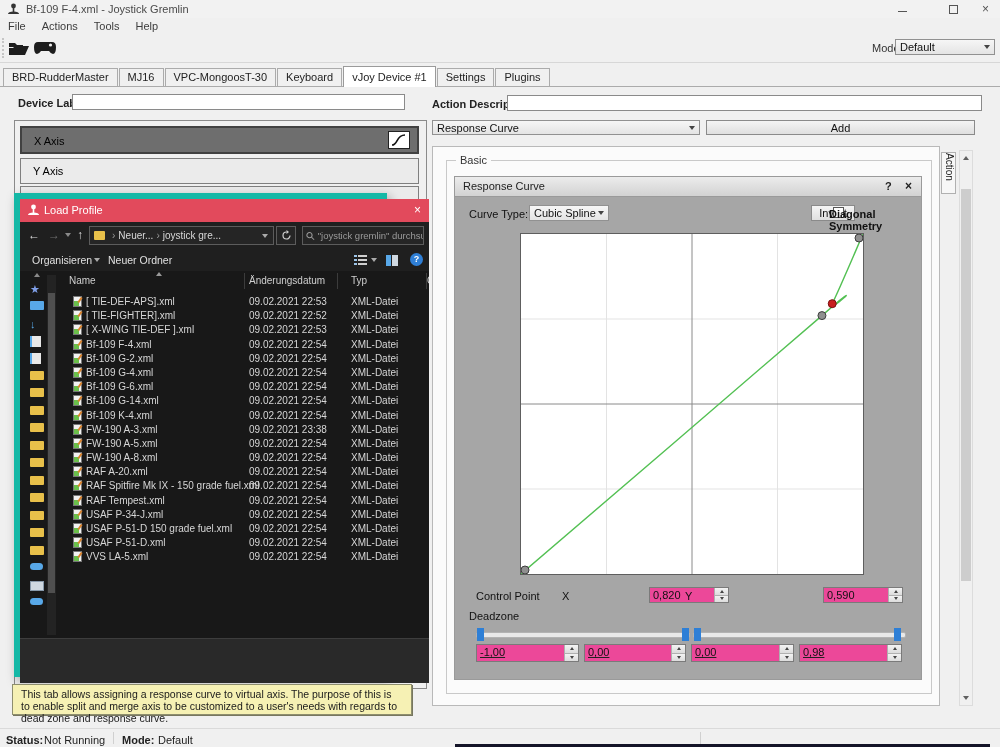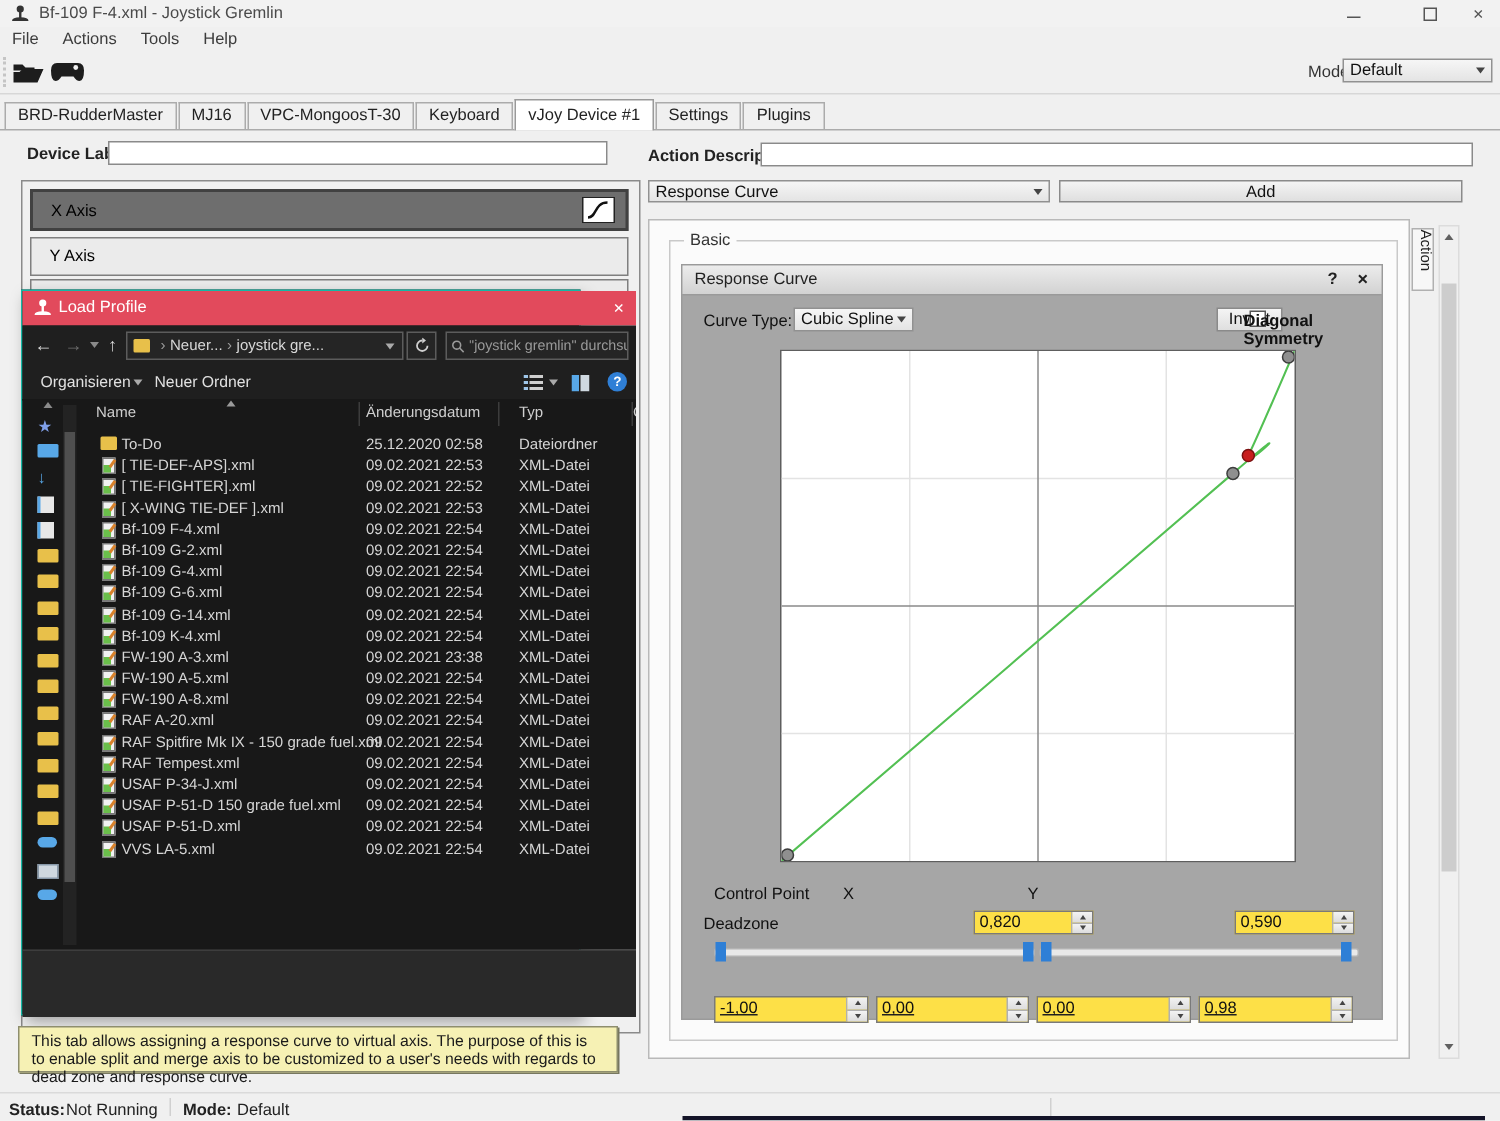--- a/index.html
+++ b/index.html
@@ -55,21 +55,21 @@
   #curve-type-combo{left:74px;top:28px;width:80px;height:16px;}
   #invert-btn{left:323px;top:28px;width:44px;height:16px;line-height:15px;margin-left:33px;}
   .cb{width:11px;height:11px;background:#fff;border:1px solid #555;box-sizing:border-box;}
   #diag-cb{left:378px;top:30px;}
   #diag-label{left:374px;top:31px;color:#111;font-weight:bold;}
 
   
   #graph{left:65px;top:56px;width:342px;height:340px;background:#fff;border:1px solid #5e5e5e;}
 
   
-  .spin{display:flex;background:#fde047;border:1px solid #7a7a7a;box-sizing:border-box;margin-top:20px;}
+  .spin{display:flex;background:#ec4899;border:1px solid #7a7a7a;box-sizing:border-box;}
   .spin .v{flex:1;padding:1px 3px;color:#111;}
   .spin .arr{width:13px;border-left:1px solid #b0b0b0;display:flex;flex-direction:column;}
   .spin .arr div{flex:1;display:flex;align-items:center;justify-content:center;background:linear-gradient(#f3f3f3,#dcdcdc);}
   .spin .arr div+div{border-top:1px solid #b0b0b0;}
   .spin .tri-dn{border-left-width:2.5px;border-right-width:2.5px;border-top-width:3px;}
   .spin .tri-up{border-left-width:2.5px;border-right-width:2.5px;border-bottom-width:3px;}
   #cp-label{left:21px;top:413px;color:#111;}
   #cp-x-label{left:107px;top:413px;color:#111;}
   #cp-x-spin{left:194px;top:410px;width:80px;height:16px;}
   #cp-y-label{left:230px;top:413px;color:#111;}
@@ -84,21 +84,21 @@
   
   #action-tab{left:941px;top:152px;width:15px;height:42px;border:1px solid #b0b0b0;background:#f7f7f7;box-sizing:border-box;}
   #action-tab span{writing-mode:vertical-rl;font-size:10px;color:#222;margin-left:2px;}
   #main-scroll{left:959px;top:150px;width:14px;height:556px;background:#f0f0f0;border:1px solid #dcdcdc;box-sizing:border-box;}
   #main-scroll .thumb{position:absolute;left:1px;top:38px;width:10px;height:392px;background:#cdcdcd;}
   #main-scroll .a-up{position:absolute;left:3px;top:5px;}
   #main-scroll .a-dn{position:absolute;left:3px;bottom:5px;}
   .tri-up.gray,.tri-dn.gray{border-top-color:#606060;border-bottom-color:#606060;}
 
   
-  #dialog{left:14px;top:193px;width:373px;height:484px;border:1px solid #14b8a6;background:#181818;box-shadow:3px 4px 10px rgba(0,0,0,.35);box-sizing:border-box;}
+  #dialog{left:14px;top:193px;width:373px;height:484px;border:6px solid #14b8a6;background:#181818;box-shadow:3px 4px 10px rgba(0,0,0,.35);box-sizing:border-box;}
   #dlg-title{left:0;top:0;width:409px;height:23px;background:#e24a5c;}
   #dlg-title-text{left:24px;top:5px;color:#fff;}
   #dlg-close{left:394px;top:4px;color:#fff;font-size:12px;}
   #dlg-nav{left:0;top:23px;width:409px;height:27px;background:#1f1f1f;}
   .navglyph{color:#dcdcdc;font-size:12px;}
   .dim{color:#6f6f6f;}
   #dlg-bc{left:69px;top:27px;width:185px;height:19px;background:#252525;border:1px solid #5c5c5c;display:flex;align-items:center;box-sizing:border-box;color:#d8d8d8;font-size:10px;}
   #dlg-bc .sep{color:#9a9a9a;margin:0 3px;}
   #dlg-refresh{left:256px;top:27px;width:20px;height:19px;background:#252525;border:1px solid #5c5c5c;box-sizing:border-box;display:flex;align-items:center;justify-content:center;}
   #dlg-search{left:282px;top:27px;width:122px;height:19px;background:#252525;border:1px solid #5c5c5c;display:flex;align-items:center;box-sizing:border-box;}
@@ -424,26 +424,20 @@
         <span class="abs tri-up lt" style="left:96px;top:1px;border-bottom-color:#9a9a9a"></span>
         <span class="abs" style="left:189px;top:4px">Änderungsdatum</span>
         <span class="abs" style="left:291px;top:4px">Typ</span>
         <span class="abs" style="left:367px;top:4px">G</span>
         <span class="hsep" style="left:184px"></span>
         <span class="hsep" style="left:277px"></span>
         <span class="hsep" style="left:366px"></span>
       </div>
       <div id="file-list-rows">
           <div class="frow">
-            <span class="ficon ico-folder"></span>
-            <span class="fname">To-Do</span>
-            <span class="fdate">25.12.2020 02:58</span>
-            <span class="ftype">Dateiordner</span>
-          </div>
-          <div class="frow">
             <span class="ficon ico-xml"></span>
             <span class="fname">[ TIE-DEF-APS].xml</span>
             <span class="fdate">09.02.2021 22:53</span>
             <span class="ftype">XML-Datei</span>
           </div>
           <div class="frow">
             <span class="ficon ico-xml"></span>
             <span class="fname">[ TIE-FIGHTER].xml</span>
             <span class="fdate">09.02.2021 22:52</span>
             <span class="ftype">XML-Datei</span>

